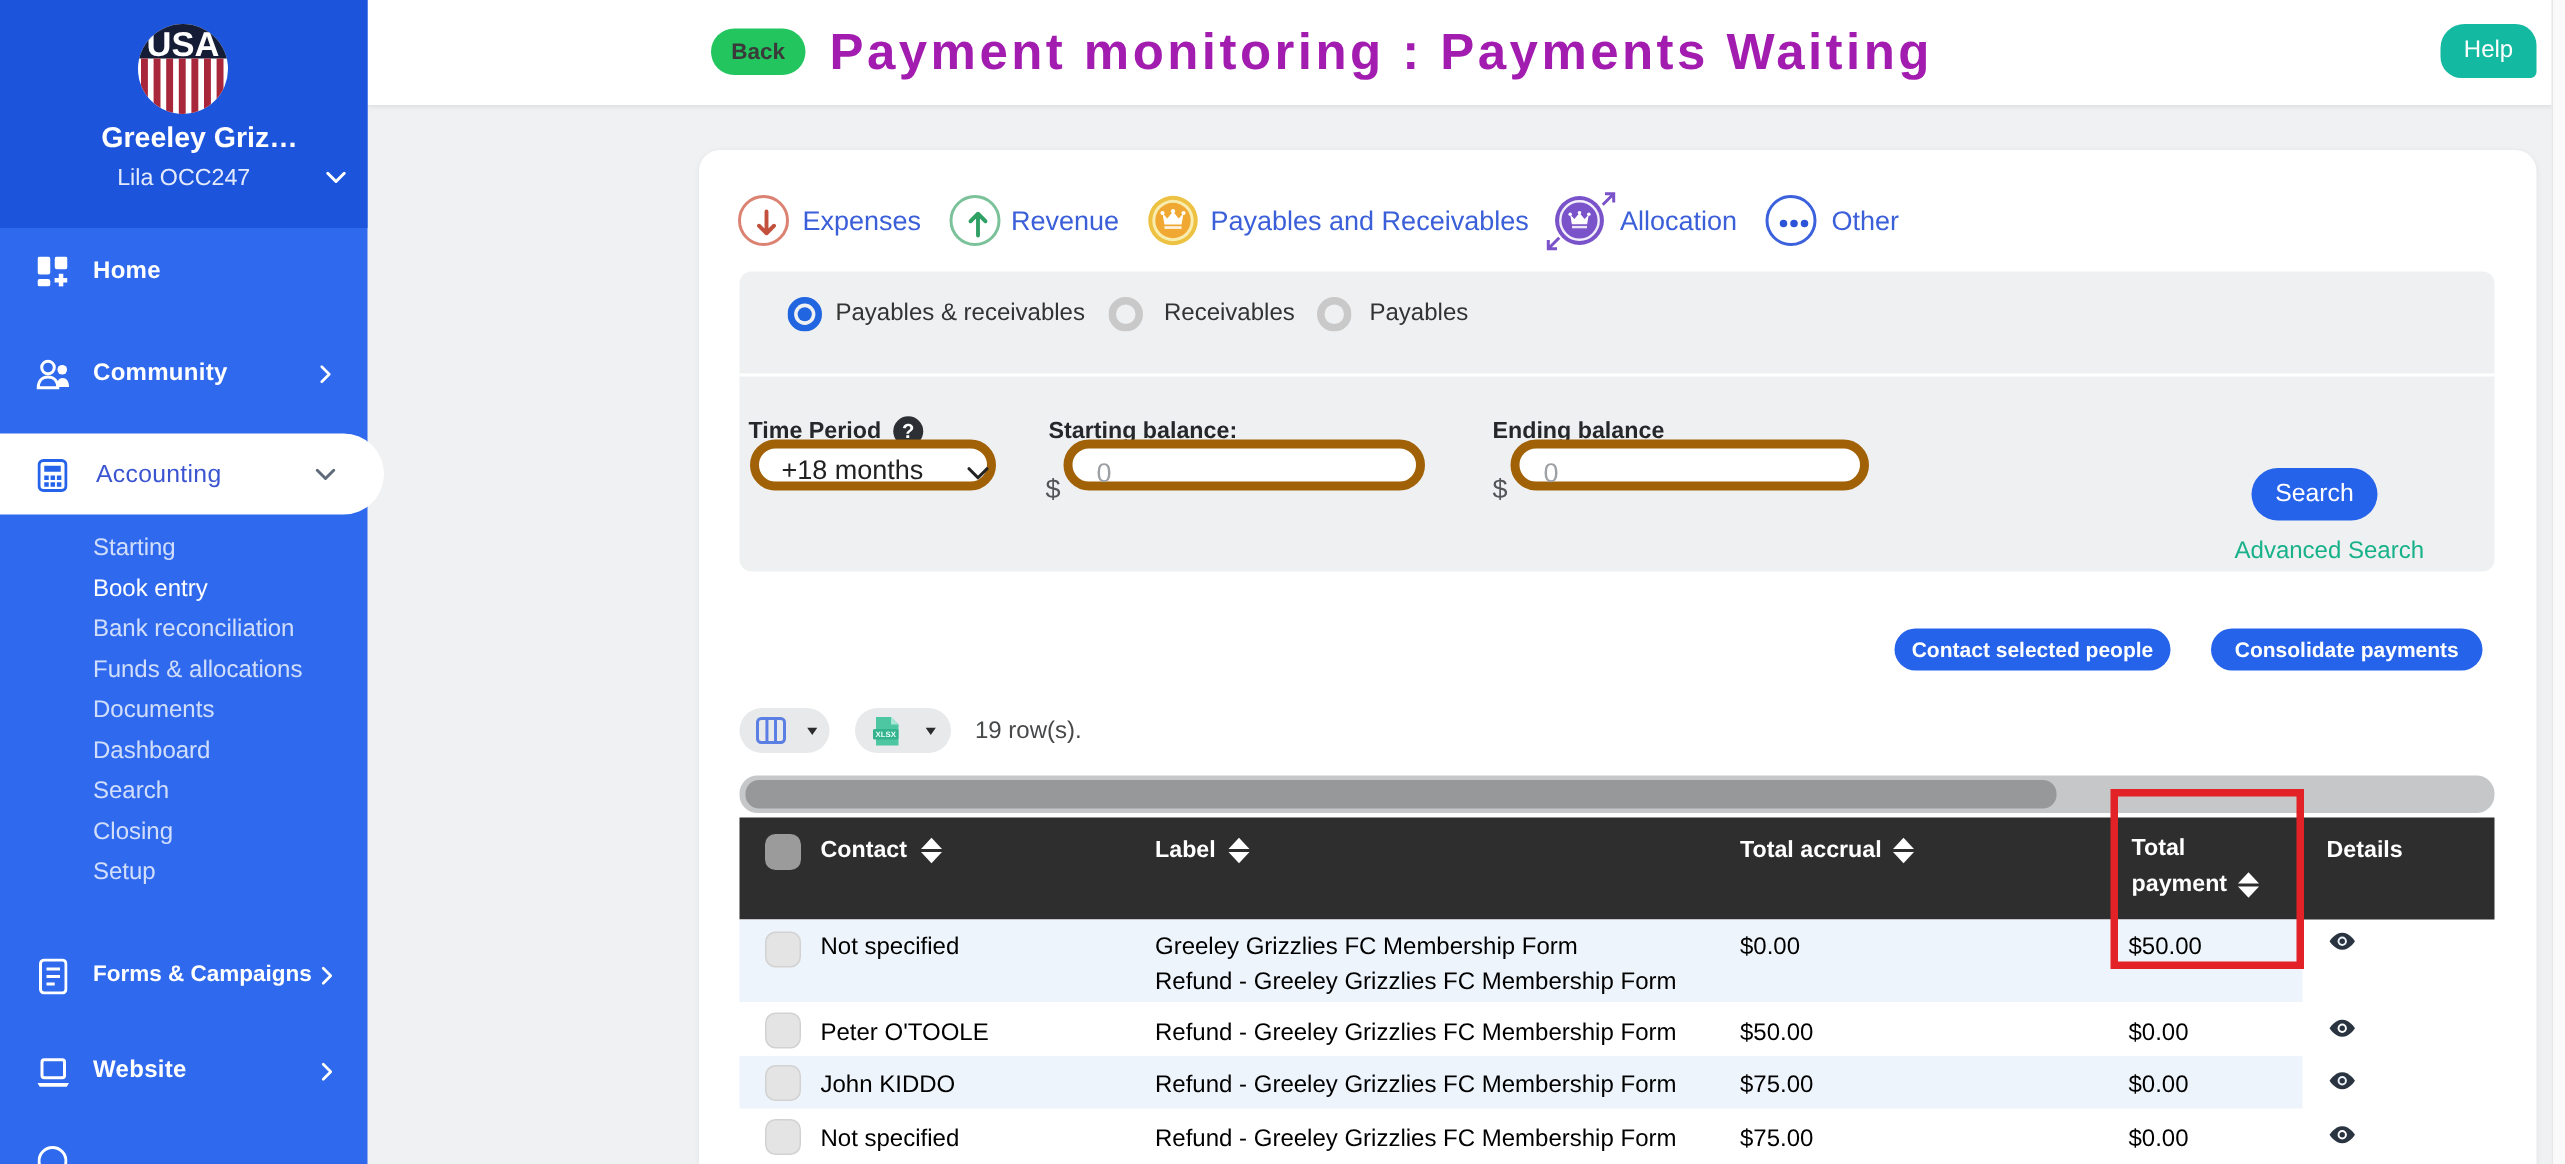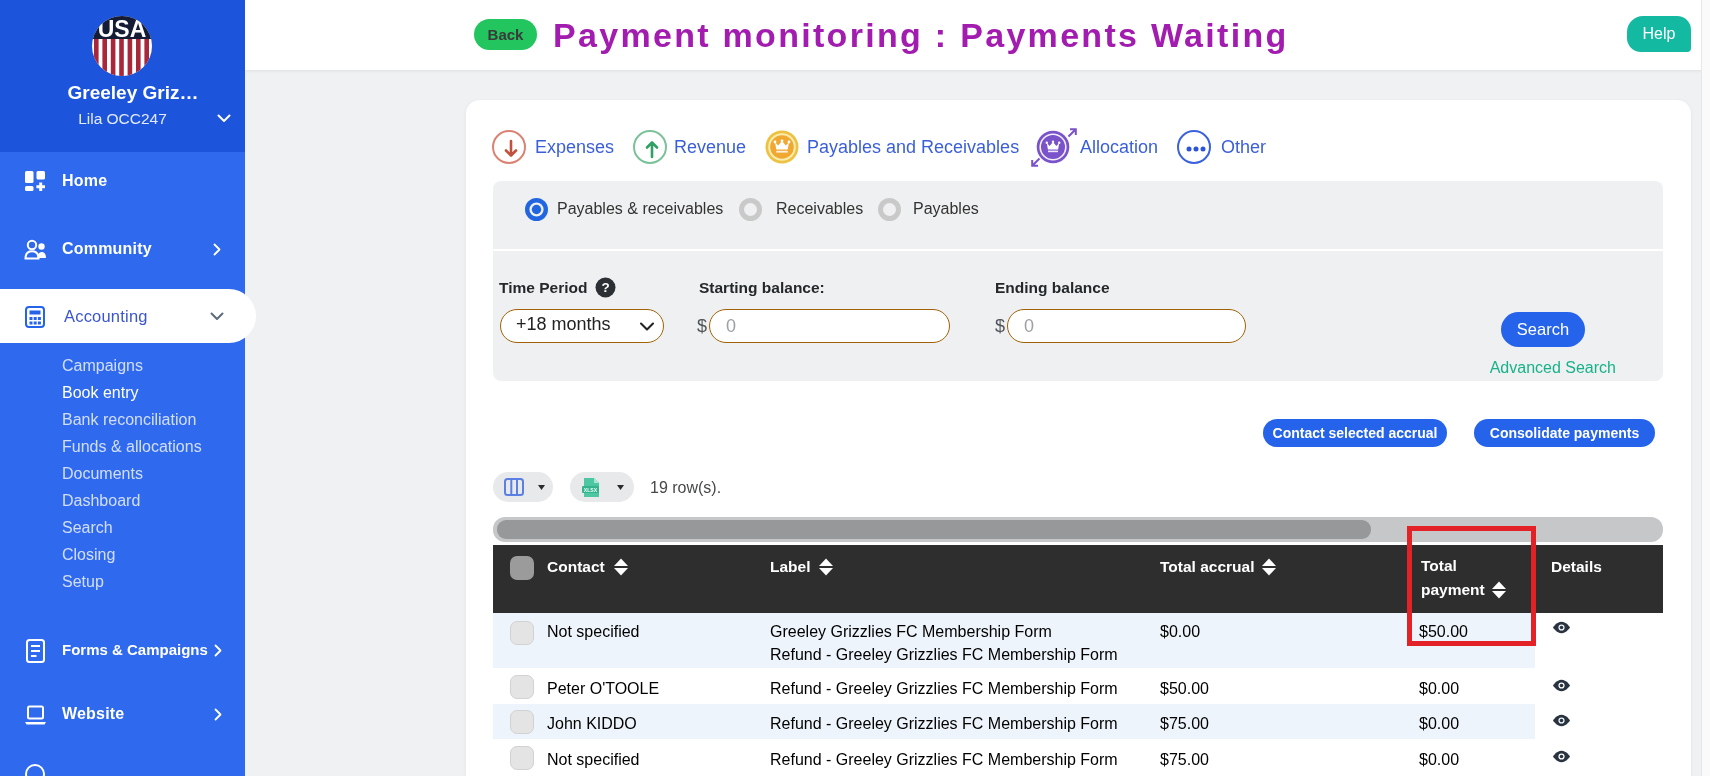--- a/index.html
+++ b/index.html
@@ -27,21 +27,21 @@
 
   
   .tabtxt { position:absolute; top:136px; height:22px; line-height:22px; font-size:18px; color:#3b5fd9; }
   .tabcirc { position:absolute; top:130px; width:34px; height:34px; border-radius:50%; }
 
   
   #fpanel { position:absolute; left:493px; top:181px; width:1170px; height:200px; background:#eff0f1; border-radius:8px; }
   #fsep { position:absolute; left:493px; top:249px; width:1170px; height:2px; background:#fff; }
   .flabel { position:absolute; top:279px; height:18px; line-height:18px; font-size:15.5px; font-weight:bold; color:#25282b; }
   .rlabel { position:absolute; top:200px; height:18px; line-height:18px; font-size:16px; color:#333; }
-  .pillinput { position:absolute; top:309px; height:34px; background:#fff; border:1px solid #a16207; border-radius:17px; }
+  .pillinput { position:absolute; top:293px; height:34px; background:#fff; border:6px solid #a16207; border-radius:17px; }
   .ph { color:#9da1a6; font-size:18px; line-height:32px; padding-left:16px; }
   .dollar { position:absolute; top:316px; font-size:18px; color:#51555a; }
   #searchbtn { position:absolute; left:1501px; top:312px; width:84px; height:35px; background:#2563eb; border-radius:18px; color:#fff; font-size:16.5px; text-align:center; line-height:35px; }
   #advsearch { position:absolute; left:1413px; top:359px; width:203px; text-align:right; font-size:16px; font-weight:normal; color:#18b28a; }
 
   
   .bluebtn { position:absolute; top:419px; height:28px; background:#2563eb; border-radius:14px; color:#fff; font-size:14px; font-weight:bold; text-align:center; line-height:28px; }
 
   
   .ctrlpill { position:absolute; top:472px; height:30px; background:#e8e9ea; border-radius:15px; }
@@ -157,21 +157,21 @@
   <div class="pillinput" style="left:709px; width:241px;">
       <div class="ph">0</div>
     </div>
   <div class="dollar" style="left:995px;">$</div>
   <div class="pillinput" style="left:1007px; width:239px;">
       <div class="ph">0</div>
     </div>
   <div id="searchbtn">Search</div>
   <div id="advsearch">Advanced Search</div>
 
-  <div class="bluebtn" style="left:1263px; width:184px;">Contact selected accrual</div>
+  <div class="bluebtn" style="left:1263px; width:184px;">Contact selected people</div>
   <div class="bluebtn" style="left:1474px; width:181px;">Consolidate payments</div>
 
   <div class="ctrlpill" style="left:493px; width:60px;">
     <svg style="position:absolute; left:11px; top:6px;" width="20" height="18" viewBox="0 0 20 18">
       <rect x="1" y="1" width="18" height="16" rx="2.5" fill="none" stroke="#5b7fe3" stroke-width="2"></rect>
       <line x1="7.3" y1="1" x2="7.3" y2="17" stroke="#5b7fe3" stroke-width="2"></line>
       <line x1="13" y1="1" x2="13" y2="17" stroke="#5b7fe3" stroke-width="2"></line>
     </svg>
     <svg style="position:absolute; left:45px; top:13px;" width="7" height="5" viewBox="0 0 7 5">
         <path d="M0 0 L7 0 L3.5 5 Z" fill="#2b2b2b"></path>
@@ -325,21 +325,21 @@
       <rect x="4.5" y="15.5" width="3" height="3"></rect>
         <rect x="8.7" y="15.5" width="3" height="3"></rect>
         <rect x="12.9" y="15.5" width="3" height="3"></rect>
     </g>
   </svg>
   <div class="mitem" style="left:64px; top:306px; height:20px; line-height:20px; color:#3b55d1; font-weight:normal; font-size:16.5px;">Accounting</div>
   <svg class="abs" style="left:210px; top:312px;" width="14" height="9" viewBox="0 0 14 9">
       <path d="M1.5 1.5 L7 7 L12.5 1.5" stroke="#5f6b7a" stroke-width="2" fill="none" stroke-linecap="round" stroke-linejoin="round"></path>
     </svg>
 
-  <div class="subitem" style="top:352px;">Campaigns</div>
+  <div class="subitem" style="top:352px;">Starting</div>
   <div class="subitem" style="top:379px; color:#fff;">Book entry</div>
   <div class="subitem" style="top:406px;">Bank reconciliation</div>
   <div class="subitem" style="top:433px;">Funds &amp; allocations</div>
   <div class="subitem" style="top:460px;">Documents</div>
   <div class="subitem" style="top:487px;">Dashboard</div>
   <div class="subitem" style="top:514px;">Search</div>
   <div class="subitem" style="top:541px;">Closing</div>
   <div class="subitem" style="top:568px;">Setup</div>
 
   <svg class="abs" style="left:26px; top:639px;" width="19" height="24" viewBox="0 0 19 24">

